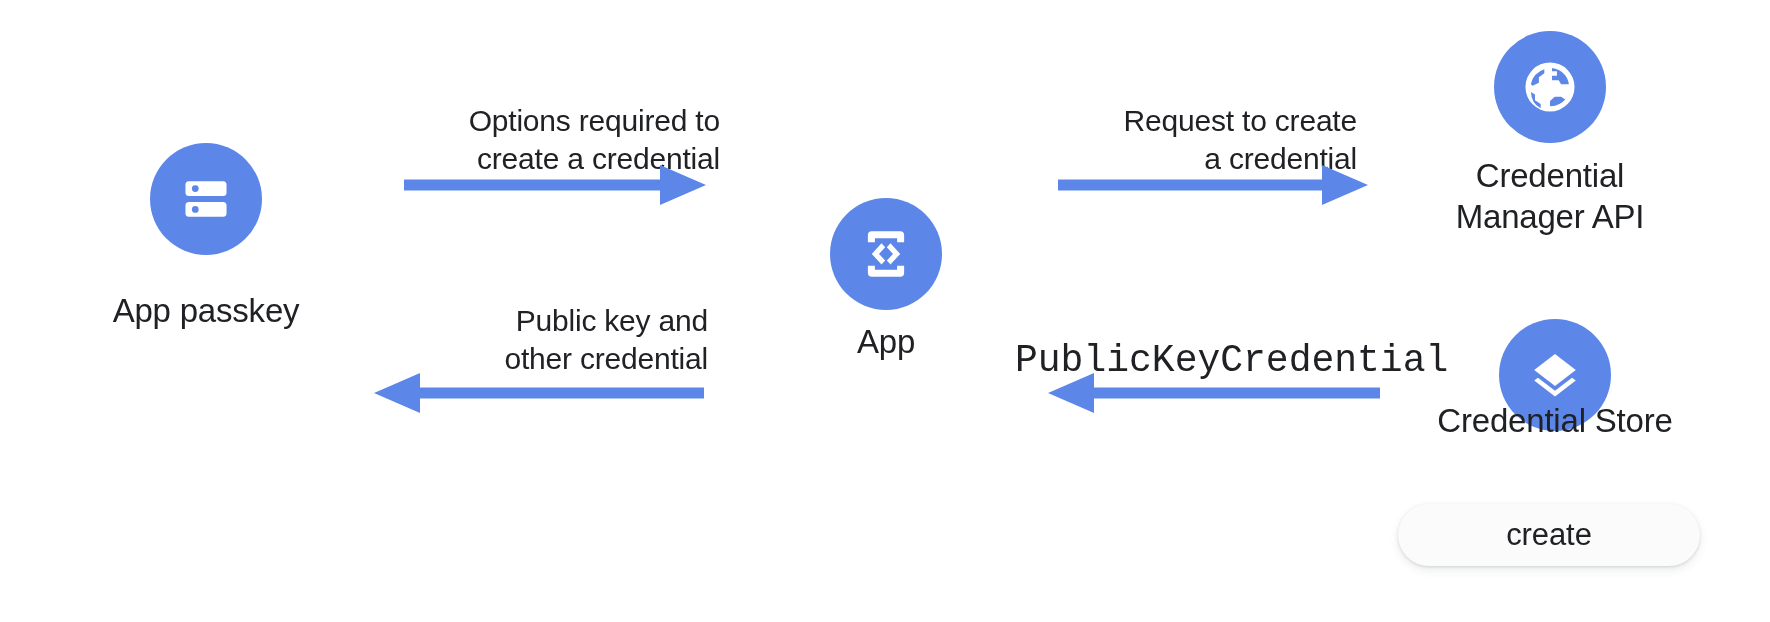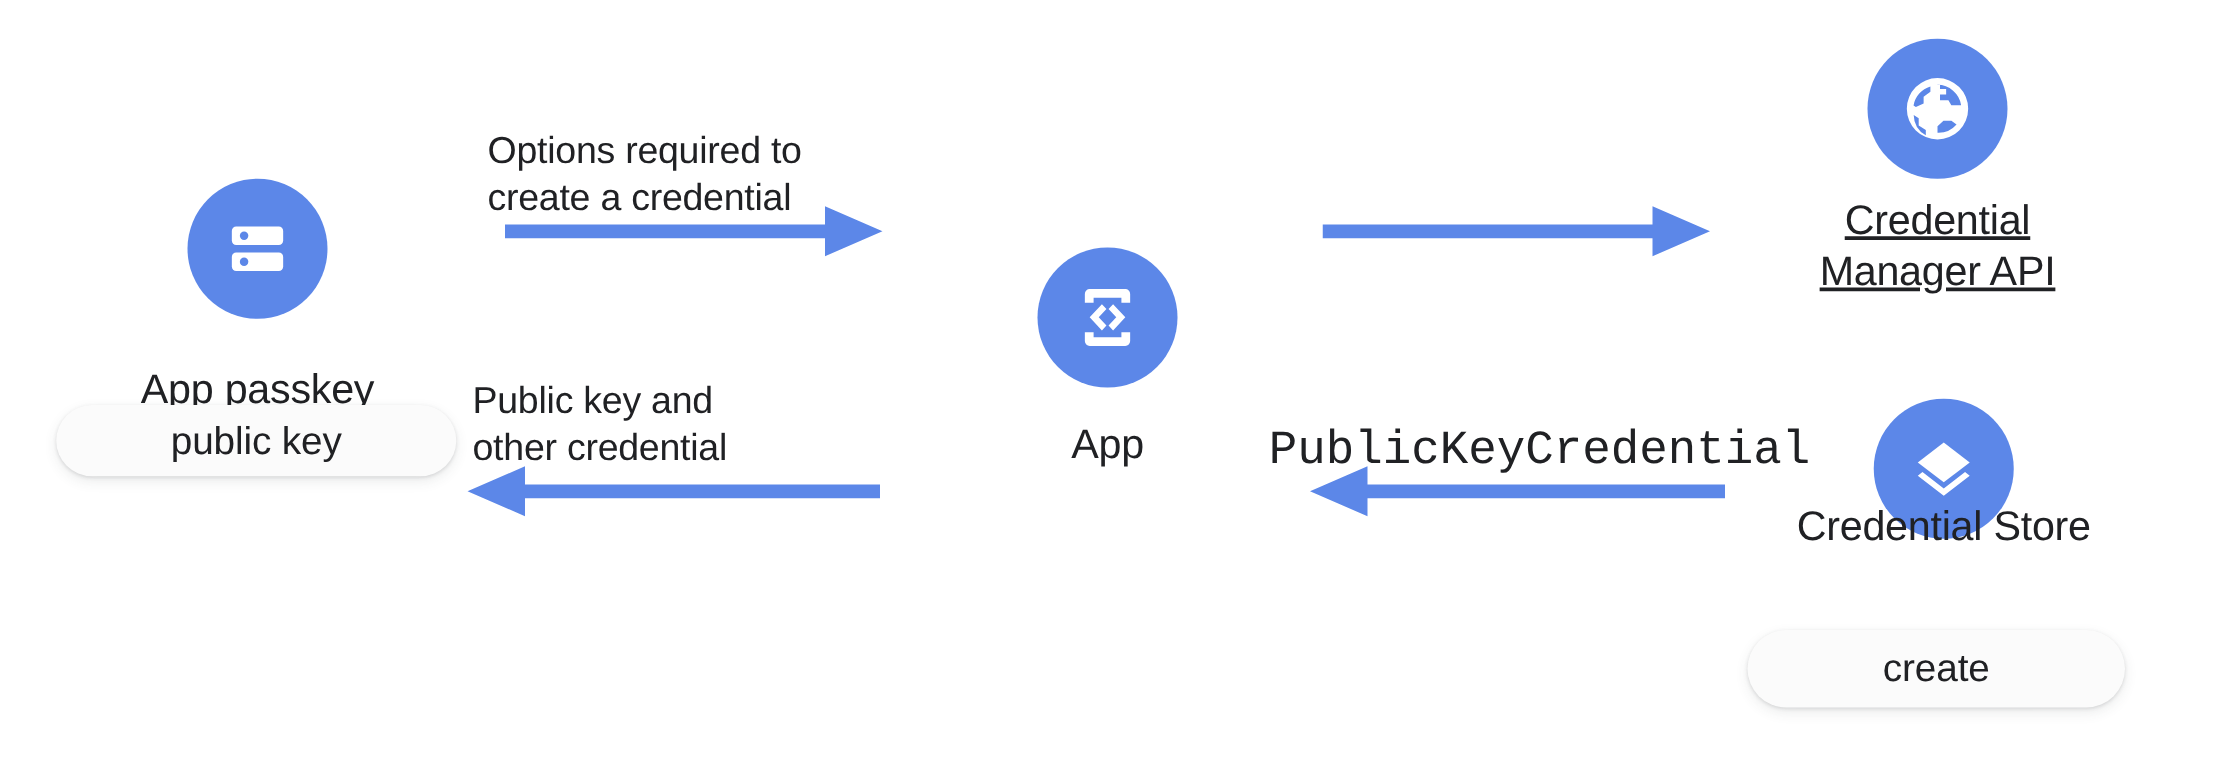--- a/index.html
+++ b/index.html
@@ -55,21 +55,21 @@
     align-items: center;
     justify-content: center;
     font-size: 31px;
     color: #202124;
     letter-spacing: -0.1px;
   }
 
   
   .arrow-label {
     position: absolute;
-    text-align: left;
+    text-align: right;
     font-size: 30px;
     line-height: 38px;
     color: #202124;
     letter-spacing: -0.2px;
     white-space: pre-line;
   }
   .arrow-label.mono {
     font-family: "Liberation Mono", "DejaVu Sans Mono", monospace;
     font-size: 38px;
     letter-spacing: 0px;
@@ -90,23 +90,20 @@
     <span>
       <svg width="56" height="56" viewBox="0 0 24 24" aria-hidden="true">
         <rect x="3.2" y="4.4" width="17.6" height="6.3" rx="1.5" fill="#ffffff"></rect>
         <rect x="3.2" y="13.3" width="17.6" height="6.3" rx="1.5" fill="#ffffff"></rect>
         <circle cx="7.4" cy="7.55" r="1.45" fill="#5c87e8"></circle>
         <circle cx="7.4" cy="16.45" r="1.45" fill="#5c87e8"></circle>
       </svg>
     </span>
   </div>
   <div class="caption" style="left:56px; top:290px; width:300px;">App passkey</div>
-  <div class="pill" style="left:45px; top:324px; width:320px; height:57px;">
-    <span>public key</span>
-  </div>
 
   <div class="arrow-label" style="left:390px; top:102px; width:330px;">Options required to
 create a credential</div>
   <div class="arrow" style="left:404px; top:163px; width:304px; height:44px;">
     <svg width="304" height="44" viewBox="0 0 304 44" aria-hidden="true">
       <path d="M0 16.5 H256 V2 L302 22 L256 42 V27.5 H0 Z" fill="#5c87e8"></path>
     </svg>
   </div>
 
   <div class="arrow-label" style="left:378px; top:302px; width:330px;">Public key and
@@ -120,43 +117,45 @@
   <div class="badge" style="left:830px; top:198px; width:112px; height:112px;">
     <span>
       <svg width="58" height="58" viewBox="0 0 24 24" aria-hidden="true">
         <path d="M6.1 2.6h11.8a1.6 1.6 0 0 1 1.6 1.6v2.9h-2.9V5.5H7.4v1.6H4.5V4.2a1.6 1.6 0 0 1 1.6-1.6z" fill="#ffffff"></path>
         <path d="M4.5 16.9h2.9v1.6h9.2v-1.6h2.9v2.9a1.6 1.6 0 0 1-1.6 1.6H6.1a1.6 1.6 0 0 1-1.6-1.6z" fill="#ffffff"></path>
         <path d="M10.15 7.6 6.1 11.95l4.05 4.35 1.5-1.62-2.55-2.73 2.55-2.73z" fill="#ffffff"></path>
         <path d="M13.85 7.6 17.9 11.95l-4.05 4.35-1.5-1.62 2.55-2.73-2.55-2.73z" fill="#ffffff"></path>
       </svg>
     </span>
   </div>
-  <div class="caption" style="left:786px; top:334px; width:200px;">App</div>
+  <div class="caption" style="left:786px; top:321px; width:200px;">App</div>
 
+  <div class="arrow-label" style="left:1035px; top:102px; width:322px;">Request to create
+a credential</div>
   <div class="arrow" style="left:1058px; top:163px; width:312px; height:44px;">
     <svg width="312" height="44" viewBox="0 0 312 44" aria-hidden="true">
       <path d="M0 16.5 H264 V2 L310 22 L264 42 V27.5 H0 Z" fill="#5c87e8"></path>
     </svg>
   </div>
 
   <div class="arrow-label mono" style="left:1015px; top:342px; width:400px;">PublicKeyCredential</div>
   <div class="arrow" style="left:1046px; top:371px; width:334px; height:44px;">
     <svg width="334" height="44" viewBox="0 0 334 44" aria-hidden="true">
       <path d="M334 16.5 H48 V2 L2 22 L48 42 V27.5 H334 Z" fill="#5c87e8"></path>
     </svg>
   </div>
 
   <div class="badge" style="left:1494px; top:31px; width:112px; height:112px;">
     <span>
       <svg width="62" height="62" viewBox="0 0 24 24" aria-hidden="true">
         <path d="M12 2.5a9.5 9.5 0 1 0 0 19 9.5 9.5 0 0 0 0-19zm0 2.1a7.4 7.4 0 0 1 7.32 6.3h-3.04l-.9-1.5h-2.6v-1.8h1.9V5.9h-1.9V4.62c-.26-.02-.52-.02-.78 0zm-2.2.5v1.62l-2.1 1.55v2.1l-2.4 1.1-.72-.5A7.42 7.42 0 0 1 9.8 5.1zM4.63 13.9l1.55 1.05v2.2l2.2 1.45v1.62a7.43 7.43 0 0 1-3.75-6.32zm7.37 5.5v-1.95l1.85-1.7h2.45l1.6 1.1a7.39 7.39 0 0 1-5.9 2.55z" fill="#ffffff"></path>
       </svg>
     </span>
   </div>
-  <div class="caption" style="left:1370px; top:155px; width:360px;text-decoration:underline;">Credential
+  <div class="caption" style="left:1370px; top:155px; width:360px;">Credential
 Manager API</div>
 
   <div class="badge" style="left:1499px; top:319px; width:112px; height:112px;">
     <span>
       <svg width="58" height="58" viewBox="0 0 24 24" aria-hidden="true">
         <path d="M12 3.3 3.4 9.9 12 16.5l8.6-6.6z" fill="#ffffff"></path>
         <path d="M4.95 13.1 3.4 14.3 12 20.9l8.6-6.6-1.55-1.2L12 18.5z" fill="#ffffff"></path>
       </svg>
     </span>
   </div>

